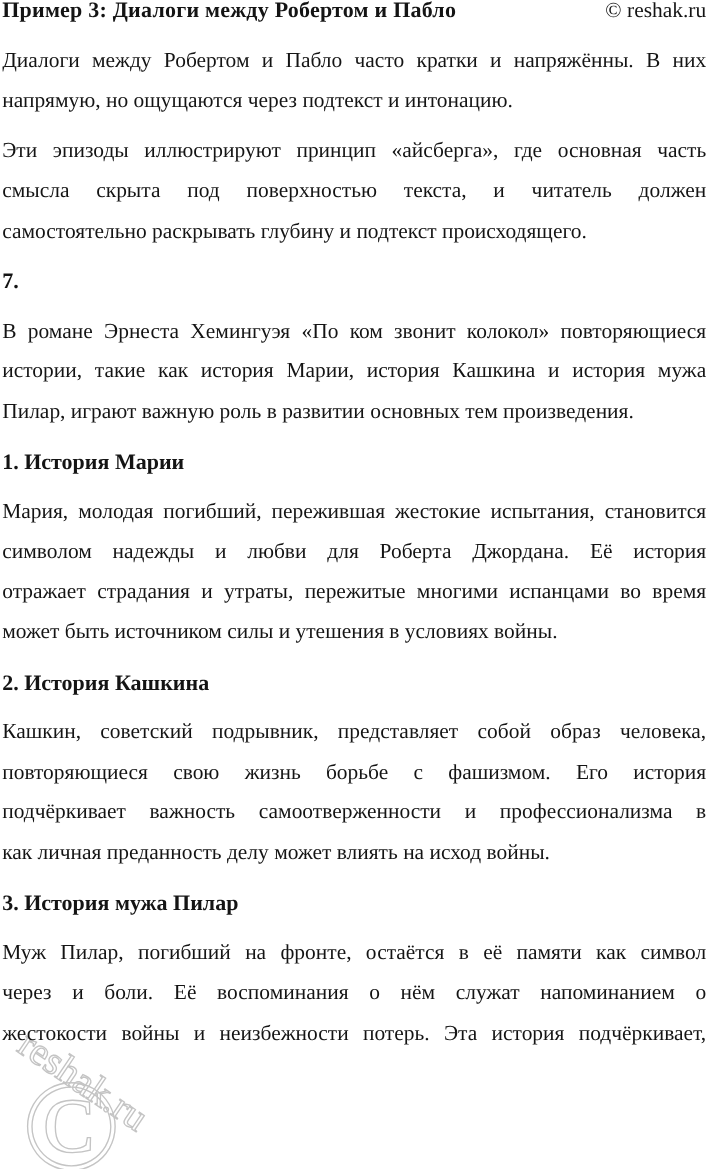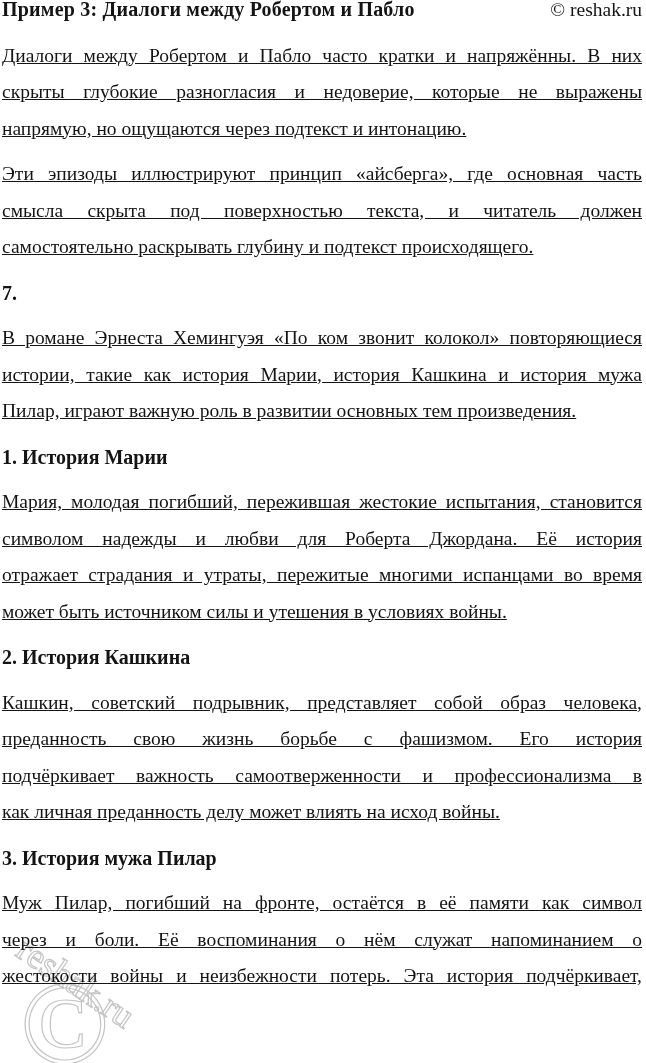--- a/index.html
+++ b/index.html
@@ -48,21 +48,20 @@
   .heading {
     font-weight: bold;
     font-size: 20px;
     line-height: 36.5px;
     margin: 0 0 9px 0;
     white-space: nowrap;
   }
   .para {
     margin: 0 0 9px 0;
     font-size: 19.5px;
-    text-decoration: underline;
   }
   .line {
     line-height: 36.5px;
     text-align: justify;
     text-justify: inter-word;
     white-space: nowrap;
     overflow: hidden;
     width: 100%;
   }
   .line.jl {
@@ -78,21 +77,20 @@
 </svg>
 
 <div class="content">
   <div class="docheader">
     <span class="title">Пример 3: Диалоги между Робертом и Пабло</span>
     <span class="copyright">© reshak.ru</span>
   </div>
   <div id="docbody">
       <div class="para">
         <div class="line jl">Диалоги между Робертом и Пабло часто кратки и напряжённы. В них</div>
-        <div class="line jl">скрыты глубокие разногласия и недоверие, которые не выражены</div>
         <div class="line">напрямую, но ощущаются через подтекст и интонацию.</div>
       </div>
       <div class="para">
         <div class="line jl">Эти эпизоды иллюстрируют принцип «айсберга», где основная часть</div>
         <div class="line jl">смысла скрыта под поверхностью текста, и читатель должен</div>
         <div class="line">самостоятельно раскрывать глубину и подтекст происходящего.</div>
       </div>
       <div class="heading">7.</div>
       <div class="para">
         <div class="line jl">В романе Эрнеста Хемингуэя «По ком звонит колокол» повторяющиеся</div>
@@ -102,21 +100,21 @@
       <div class="heading">1. История Марии</div>
       <div class="para">
         <div class="line jl">Мария, молодая погибший, пережившая жестокие испытания, становится</div>
         <div class="line jl">символом надежды и любви для Роберта Джордана. Её история</div>
         <div class="line jl">отражает страдания и утраты, пережитые многими испанцами во время</div>
         <div class="line">может быть источником силы и утешения в условиях войны.</div>
       </div>
       <div class="heading">2. История Кашкина</div>
       <div class="para">
         <div class="line jl">Кашкин, советский подрывник, представляет собой образ человека,</div>
-        <div class="line jl">преданность свою жизнь борьбе с фашизмом. Его история</div>
+        <div class="line jl">повторяющиеся свою жизнь борьбе с фашизмом. Его история</div>
         <div class="line jl">подчёркивает важность самоотверженности и профессионализма в</div>
         <div class="line">как личная преданность делу может влиять на исход войны.</div>
       </div>
       <div class="heading">3. История мужа Пилар</div>
       <div class="para">
         <div class="line jl">Муж Пилар, погибший на фронте, остаётся в её памяти как символ</div>
         <div class="line jl">через и боли. Её воспоминания о нём служат напоминанием о</div>
         <div class="line jl">жестокости войны и неизбежности потерь. Эта история подчёркивает,</div>
       </div>
     </div>

